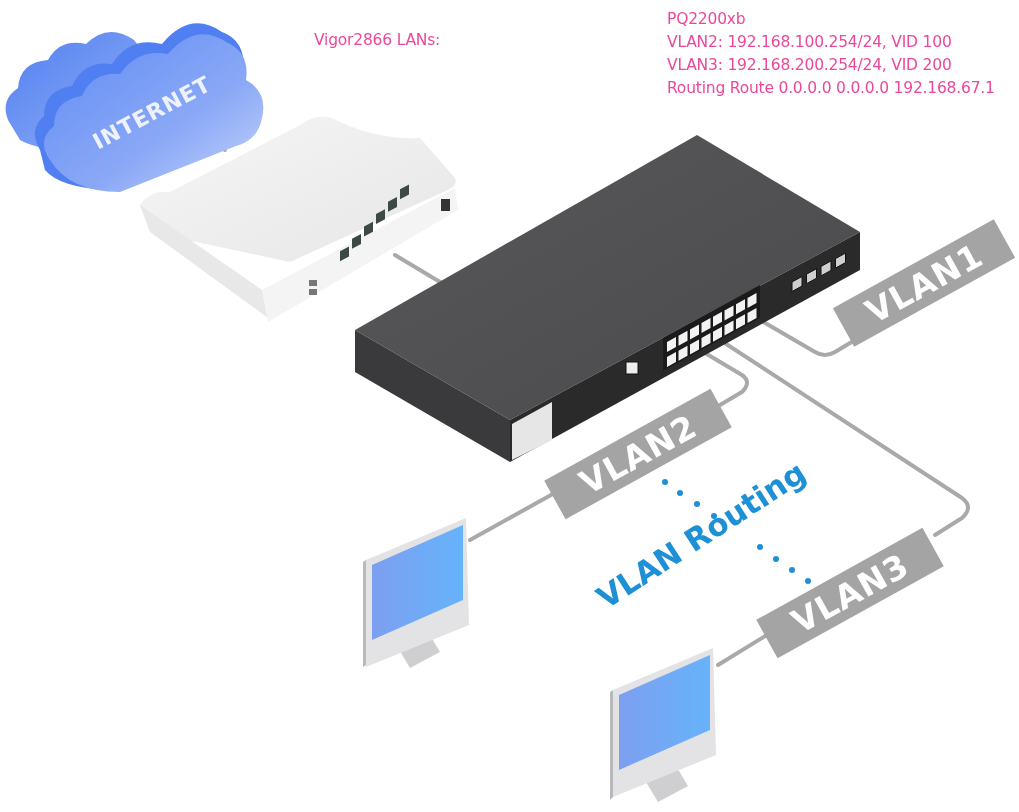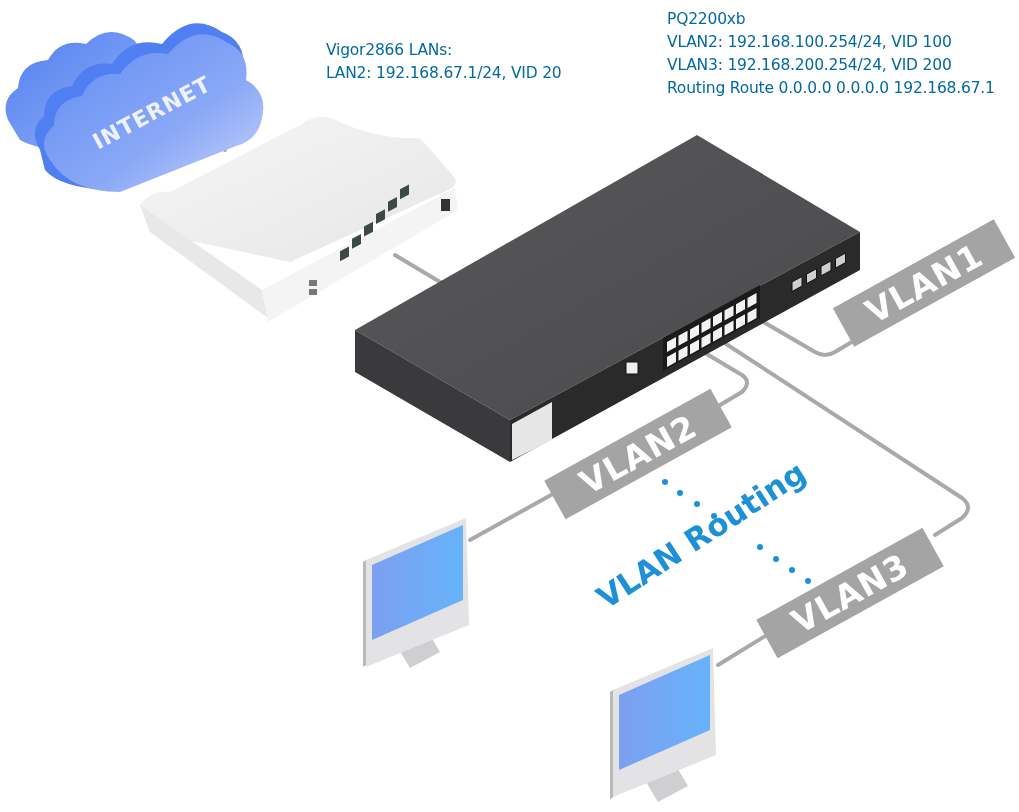--- a/index.html
+++ b/index.html
@@ -1,22 +1,22 @@
 <!DOCTYPE html>
 <html><head>
 <meta charset="utf-8">
 <style>
   html, body { margin: 0; padding: 0; background: #ffffff; }
   body { width: 1019px; height: 812px; position: relative; overflow: hidden;
          font-family: "DejaVu Sans", sans-serif; }
   #stage { position: absolute; left: 0; top: 0; width: 1019px; height: 812px; }
-  .note { position: absolute; color: #0369a1; font-size: 15.5px; line-height: 23px;
+  .note { position: absolute; color: #ec4899; font-size: 15.5px; line-height: 23px;
           font-family: "DejaVu Sans", sans-serif; letter-spacing: -0.2px; white-space: nowrap; }
   .note div { margin: 0; }
-  #vigor-note { left: 326px; top: 29px; margin-top: 10px; }
+  #vigor-note { left: 314px; top: 29px; }
   #pq-note { left: 667px; top: 8px; }
   .cable { fill: none; stroke: #a9a9a9; stroke-width: 4; stroke-linejoin: round; stroke-linecap: round; }
   .tag-rect { fill: #a4a4a4; }
   .tag-text { fill: #ffffff; font-family: "DejaVu Sans", sans-serif; font-weight: bold; font-size: 33px; letter-spacing: 1px; }
   .routing-text { fill: #1e90d6; font-family: "DejaVu Sans", sans-serif; font-weight: bold; font-size: 31px; }
   .dot { fill: #1e90d6; }
   .cloud-text { fill: #eef2ff; font-family: "DejaVu Sans", sans-serif; font-weight: bold; font-size: 22px; letter-spacing: 1px; }
 </style>
 </head>
 <body>
@@ -152,21 +152,20 @@
   <g>
     <path fill="#cfcfd2" d="M646 782 L676 766 L688 786 L658 802 Z"></path>
     <path fill="#b9b9bc" d="M610 692 L613 690 L613 797 L610 800 Z"></path>
     <path fill="#e3e3e6" d="M613 690 L713 648 L716 755 L613 797 Z"></path>
     <path fill="url(#screenGrad)" d="M619 695 L710 655 L710 730 L619 770 Z"></path>
   </g>
 </svg>
 
 <div class="note" id="vigor-note">
   <div>Vigor2866 LANs:</div>
-  <div>LAN2: 192.168.67.1/24, VID 20</div>
 </div>
 
 <div class="note" id="pq-note">
   <div>PQ2200xb</div>
   <div>VLAN2: 192.168.100.254/24, VID 100</div>
   <div>VLAN3: 192.168.200.254/24, VID 200</div>
   <div>Routing Route 0.0.0.0 0.0.0.0 192.168.67.1</div>
 </div>
 
 </body></html>

